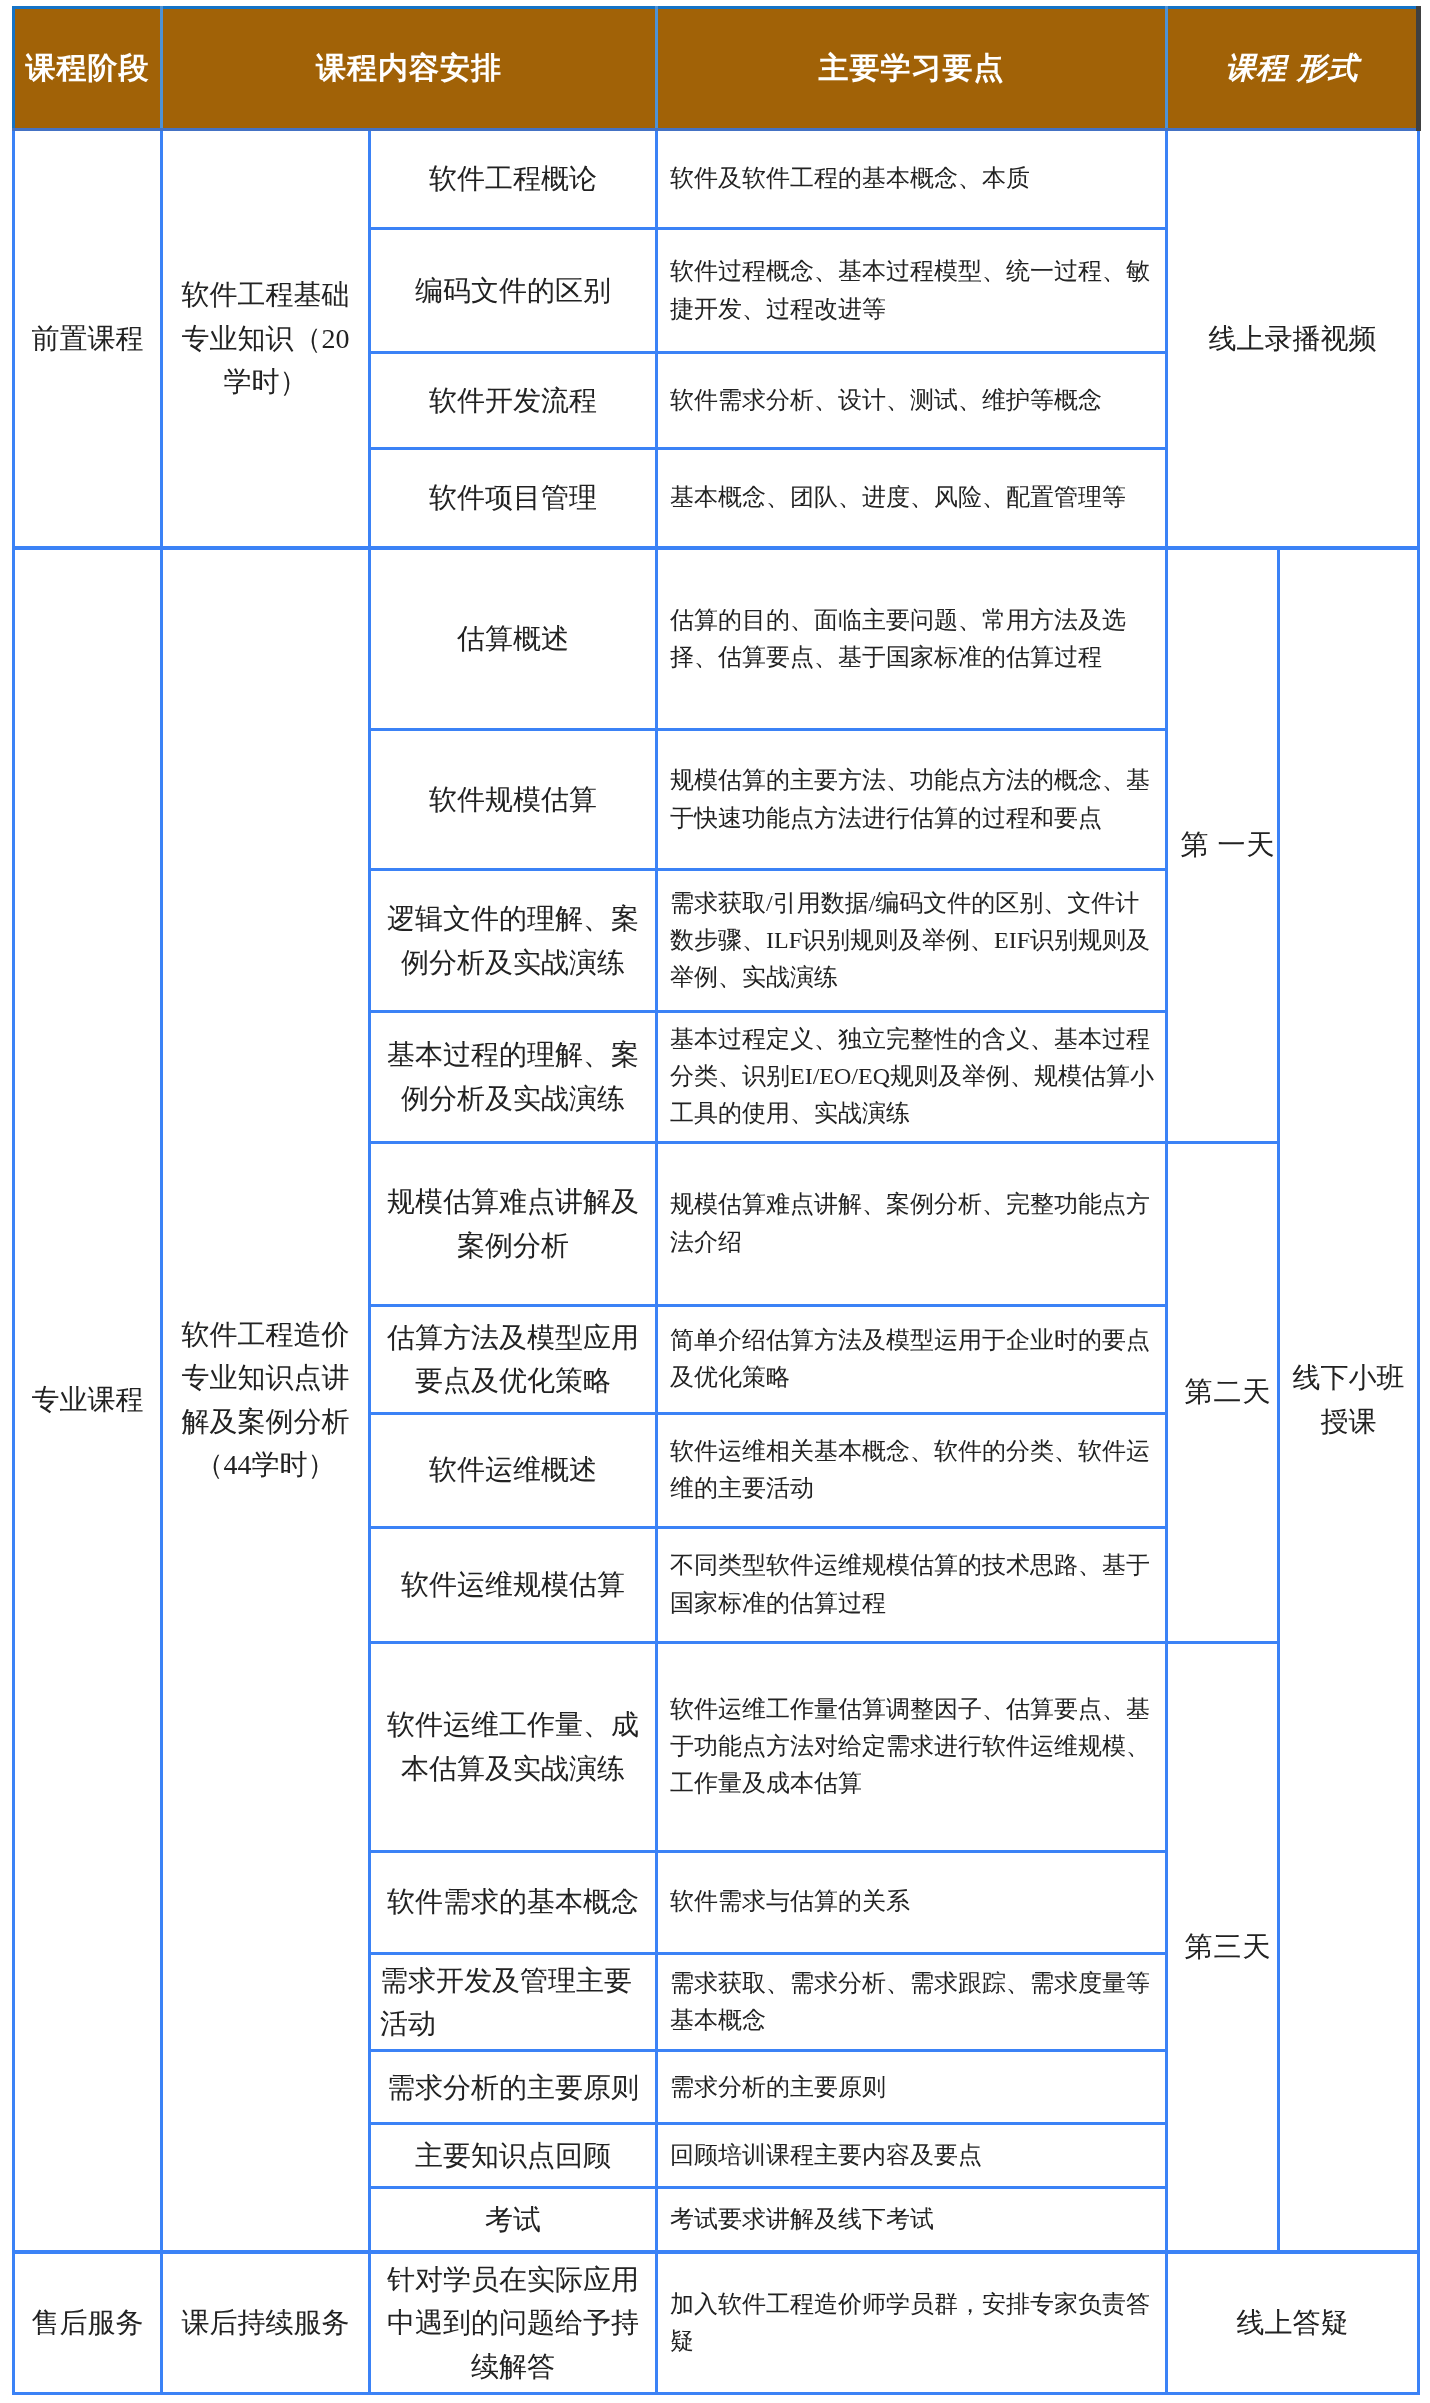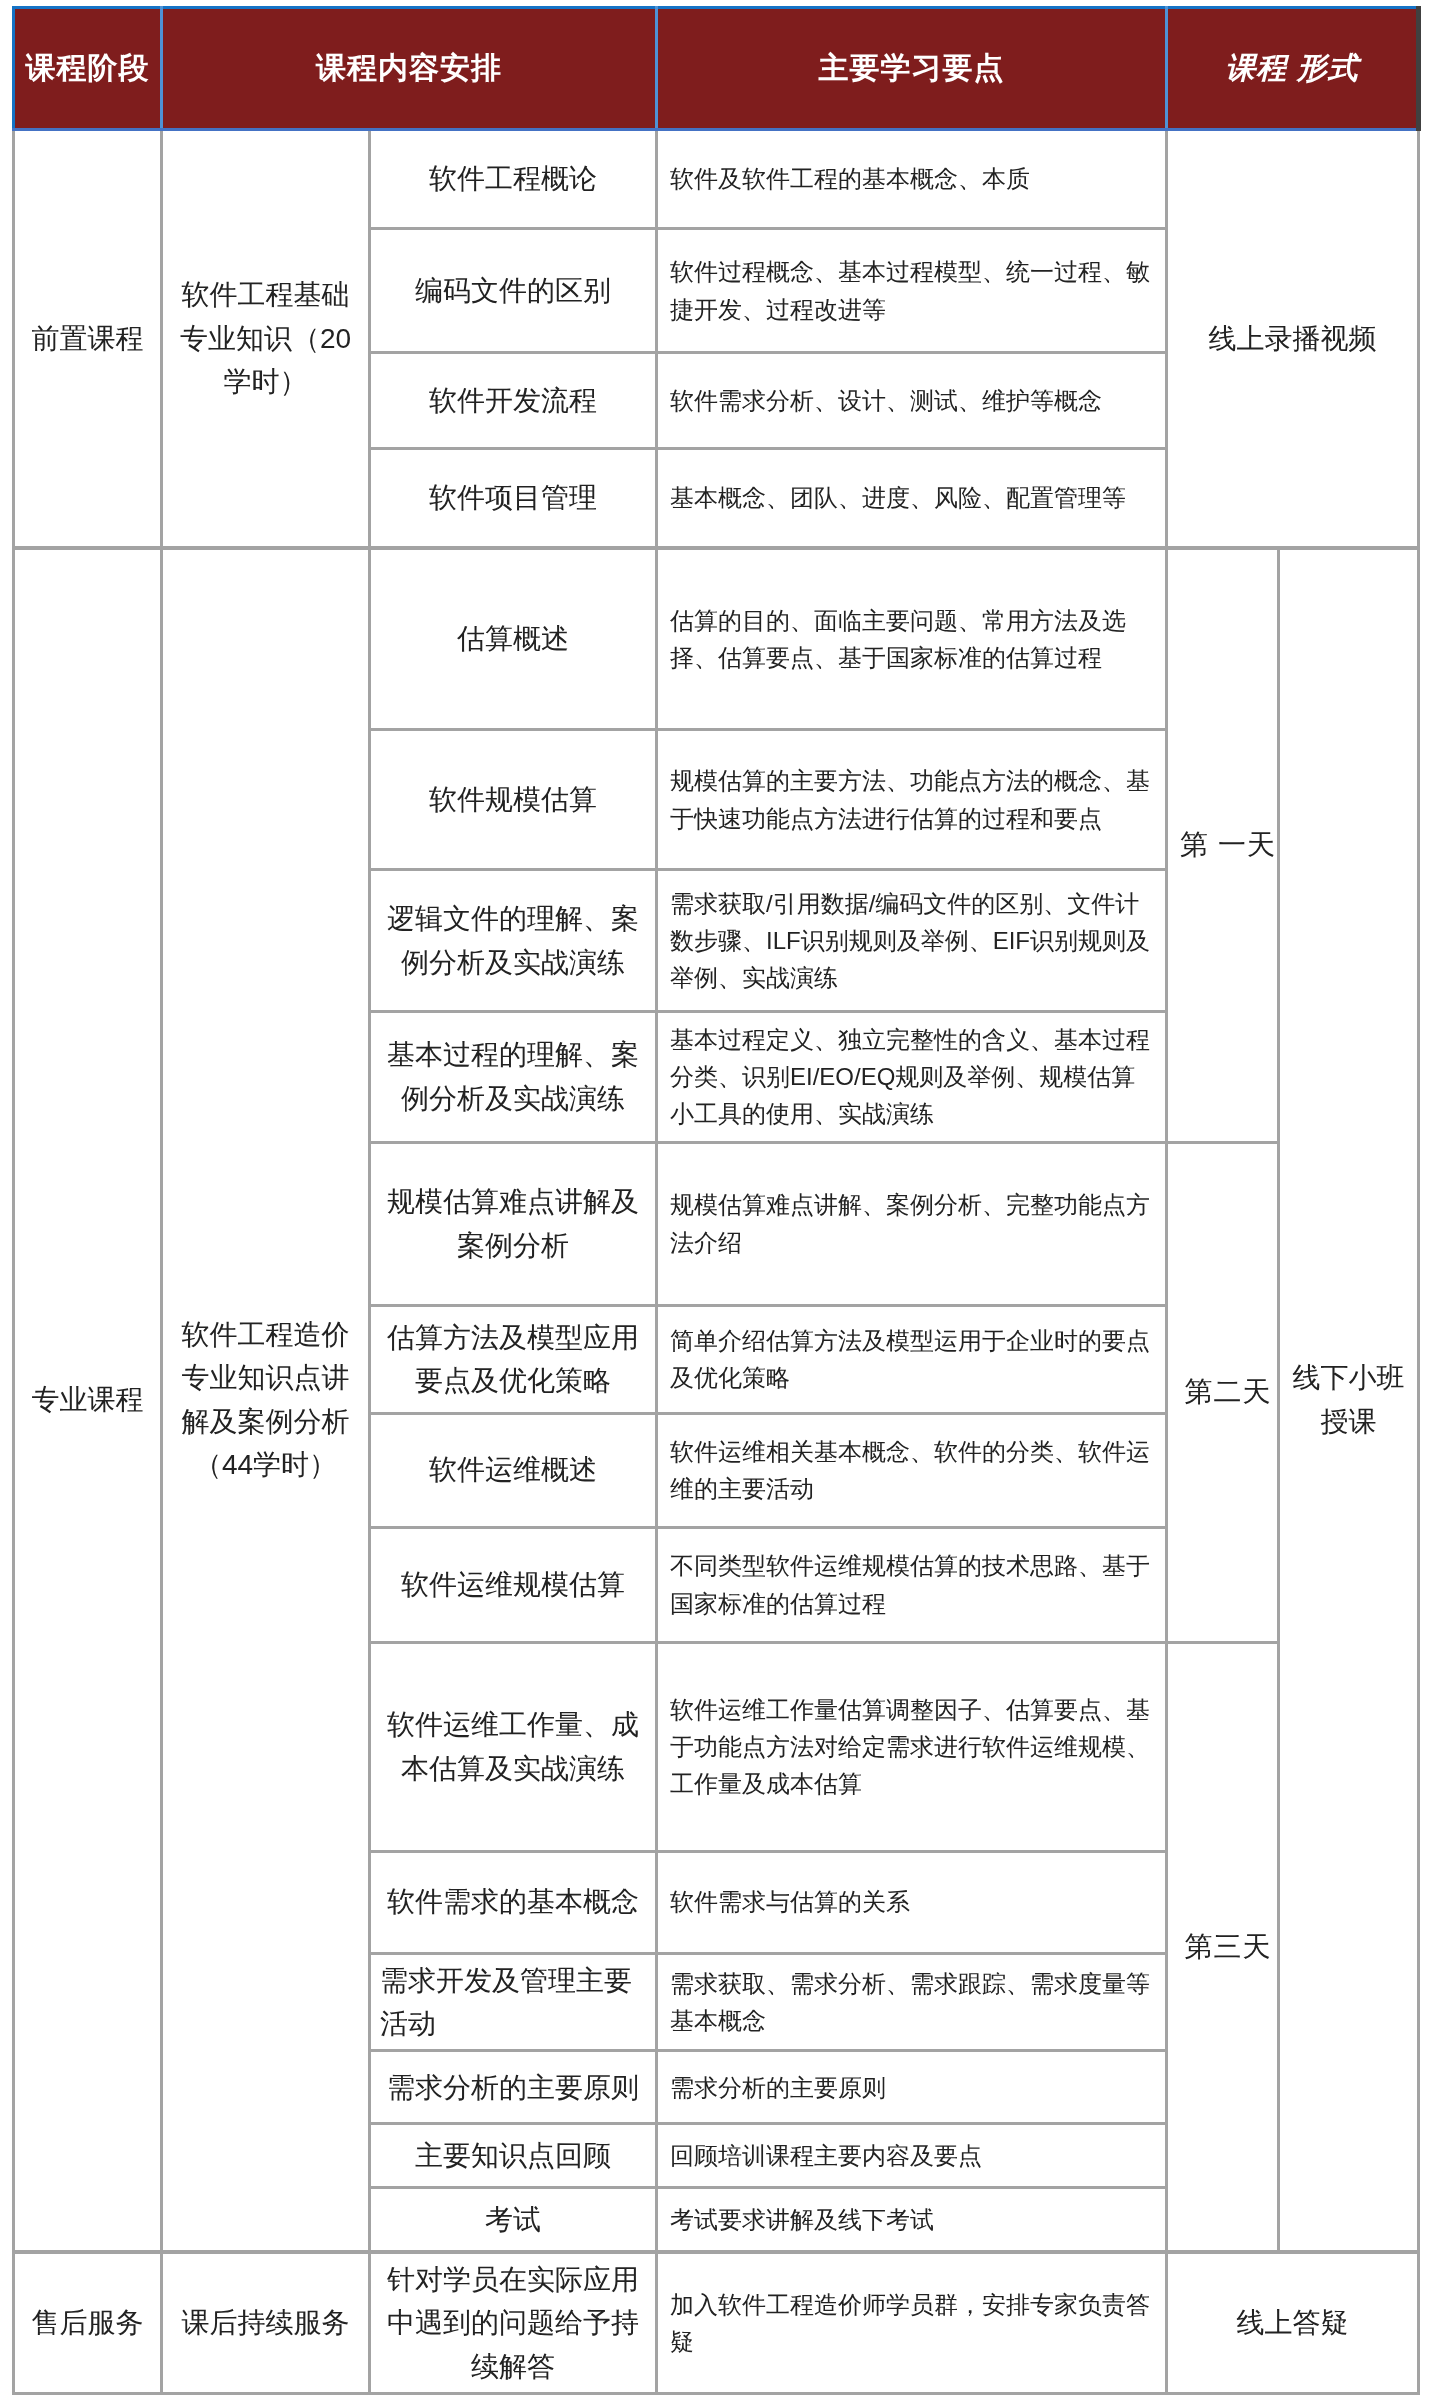--- a/index.html
+++ b/index.html
@@ -11,28 +11,29 @@
     color:#222222;
   }
   .table-wrap{ padding:6px 0 0 12px; }
 
   table.course{
     border-collapse:collapse;
     table-layout:fixed;
     width:1405px;
   }
   table.course td{
-    border:3px solid #a3a3a3;
+    border:3px solid #3b82f6;
     vertical-align:middle;
     overflow:hidden;
     word-break:break-all;
+    font-family:Liberation Serif, serif;
   }
   
   table.course th{
-    background:#7f1d1d;
+    background:#a16207;
     color:#ffffff;
     font-size:30px;
     font-weight:bold;
     text-align:center;
     vertical-align:middle;
     border:3px solid #1573C6;
     border-right:3px solid #4E92D6;
     border-bottom:3px solid #4472C4;
     letter-spacing:1px;
   }

